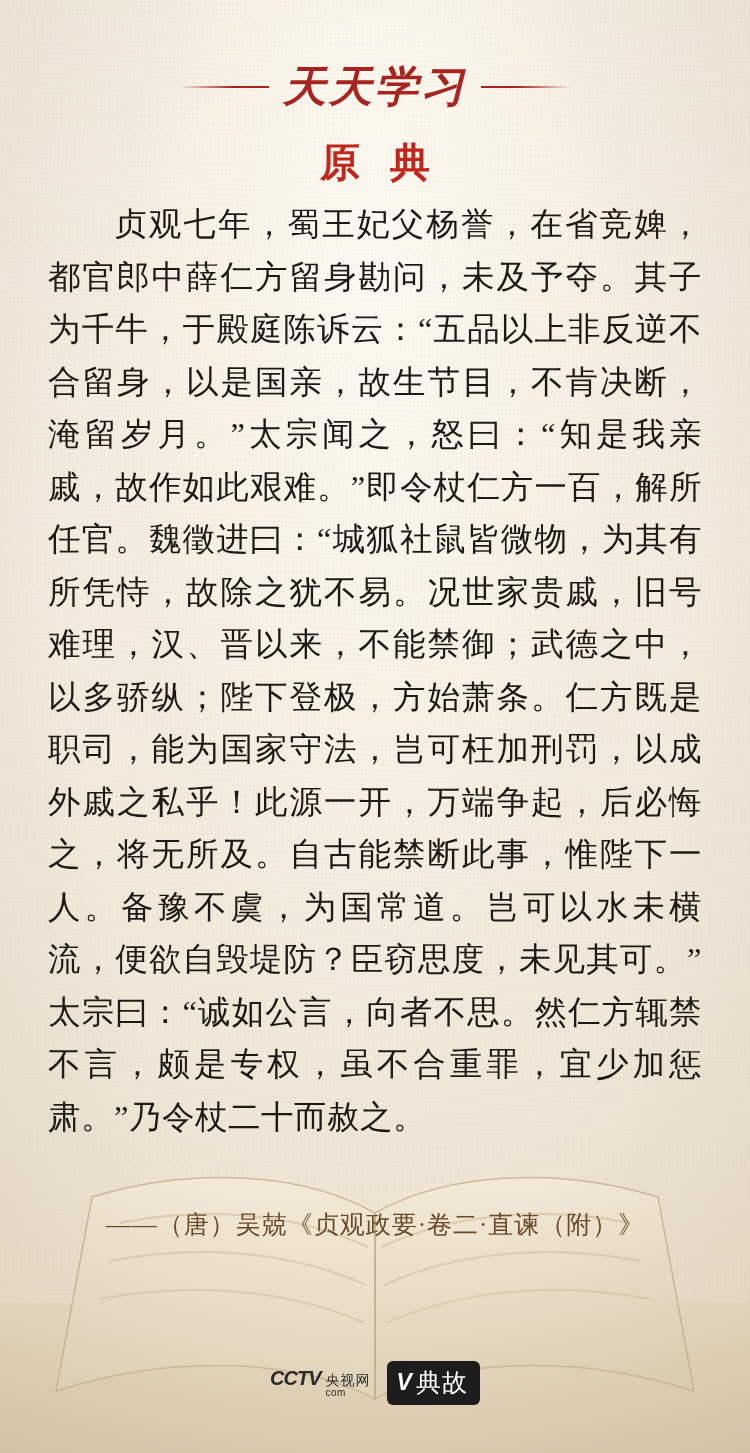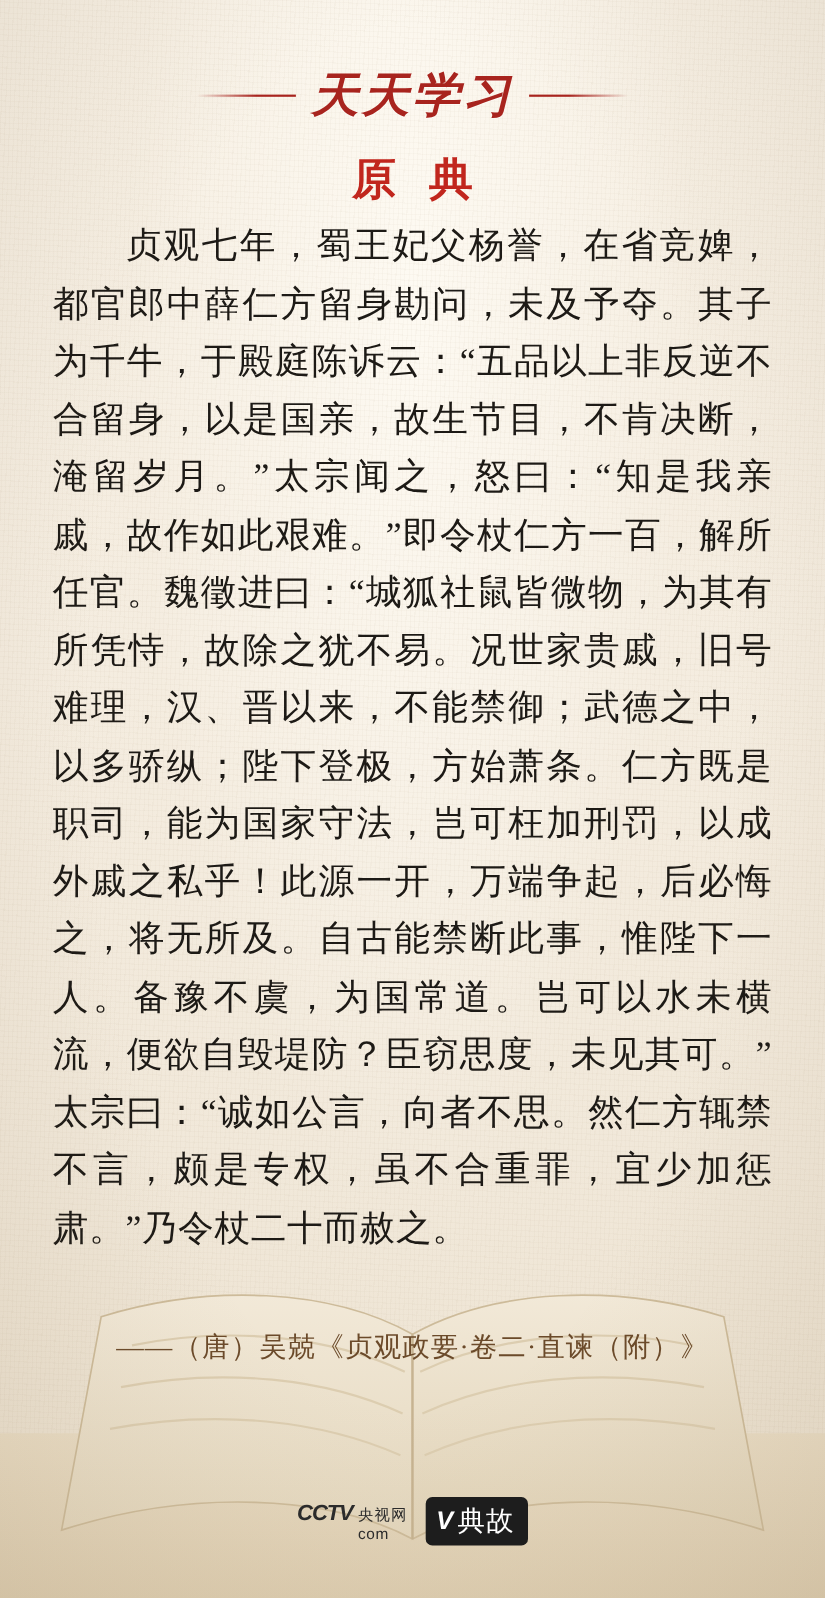--- a/index.html
+++ b/index.html
@@ -142,28 +142,28 @@
     font-style: italic;
     letter-spacing: -1px;
     color: #2b2b2b;
   }
   .cctv-sub {
     display: flex;
     flex-direction: column;
     line-height: 1.05;
   }
   .cctv-cn {
-    font-family: Liberation Mono, monospace;
+    font-family: Liberation Sans, sans-serif;
     font-size: 14px;
     color: #2b2b2b;
     letter-spacing: 1px;
   }
   .cctv-com {
     font-family: "Liberation Sans", sans-serif;
-    font-size: 14px;
+    font-size: 10px;
     color: #2b2b2b;
     letter-spacing: 0.5px;
   }
   .vbadge {
     display: flex;
     align-items: center;
     background: #1d1d1d;
     border-radius: 6px;
     padding: 5px 12px 6px 10px;
     gap: 4px;

